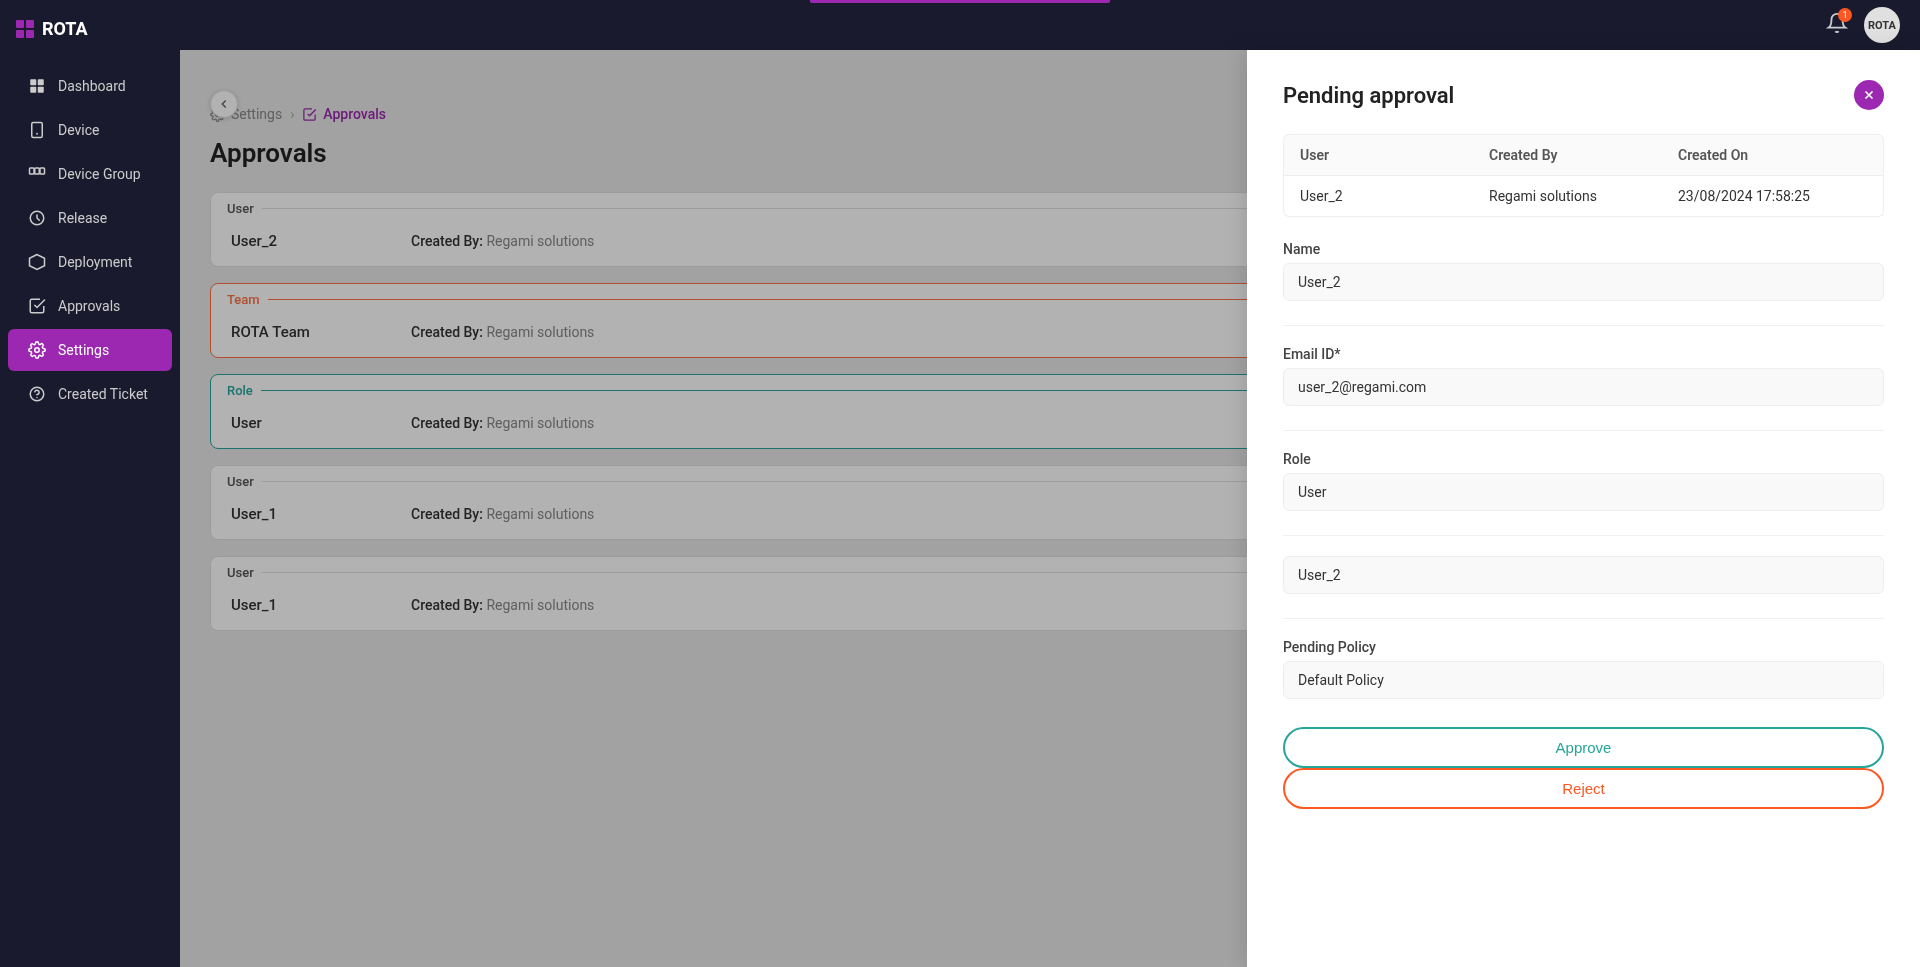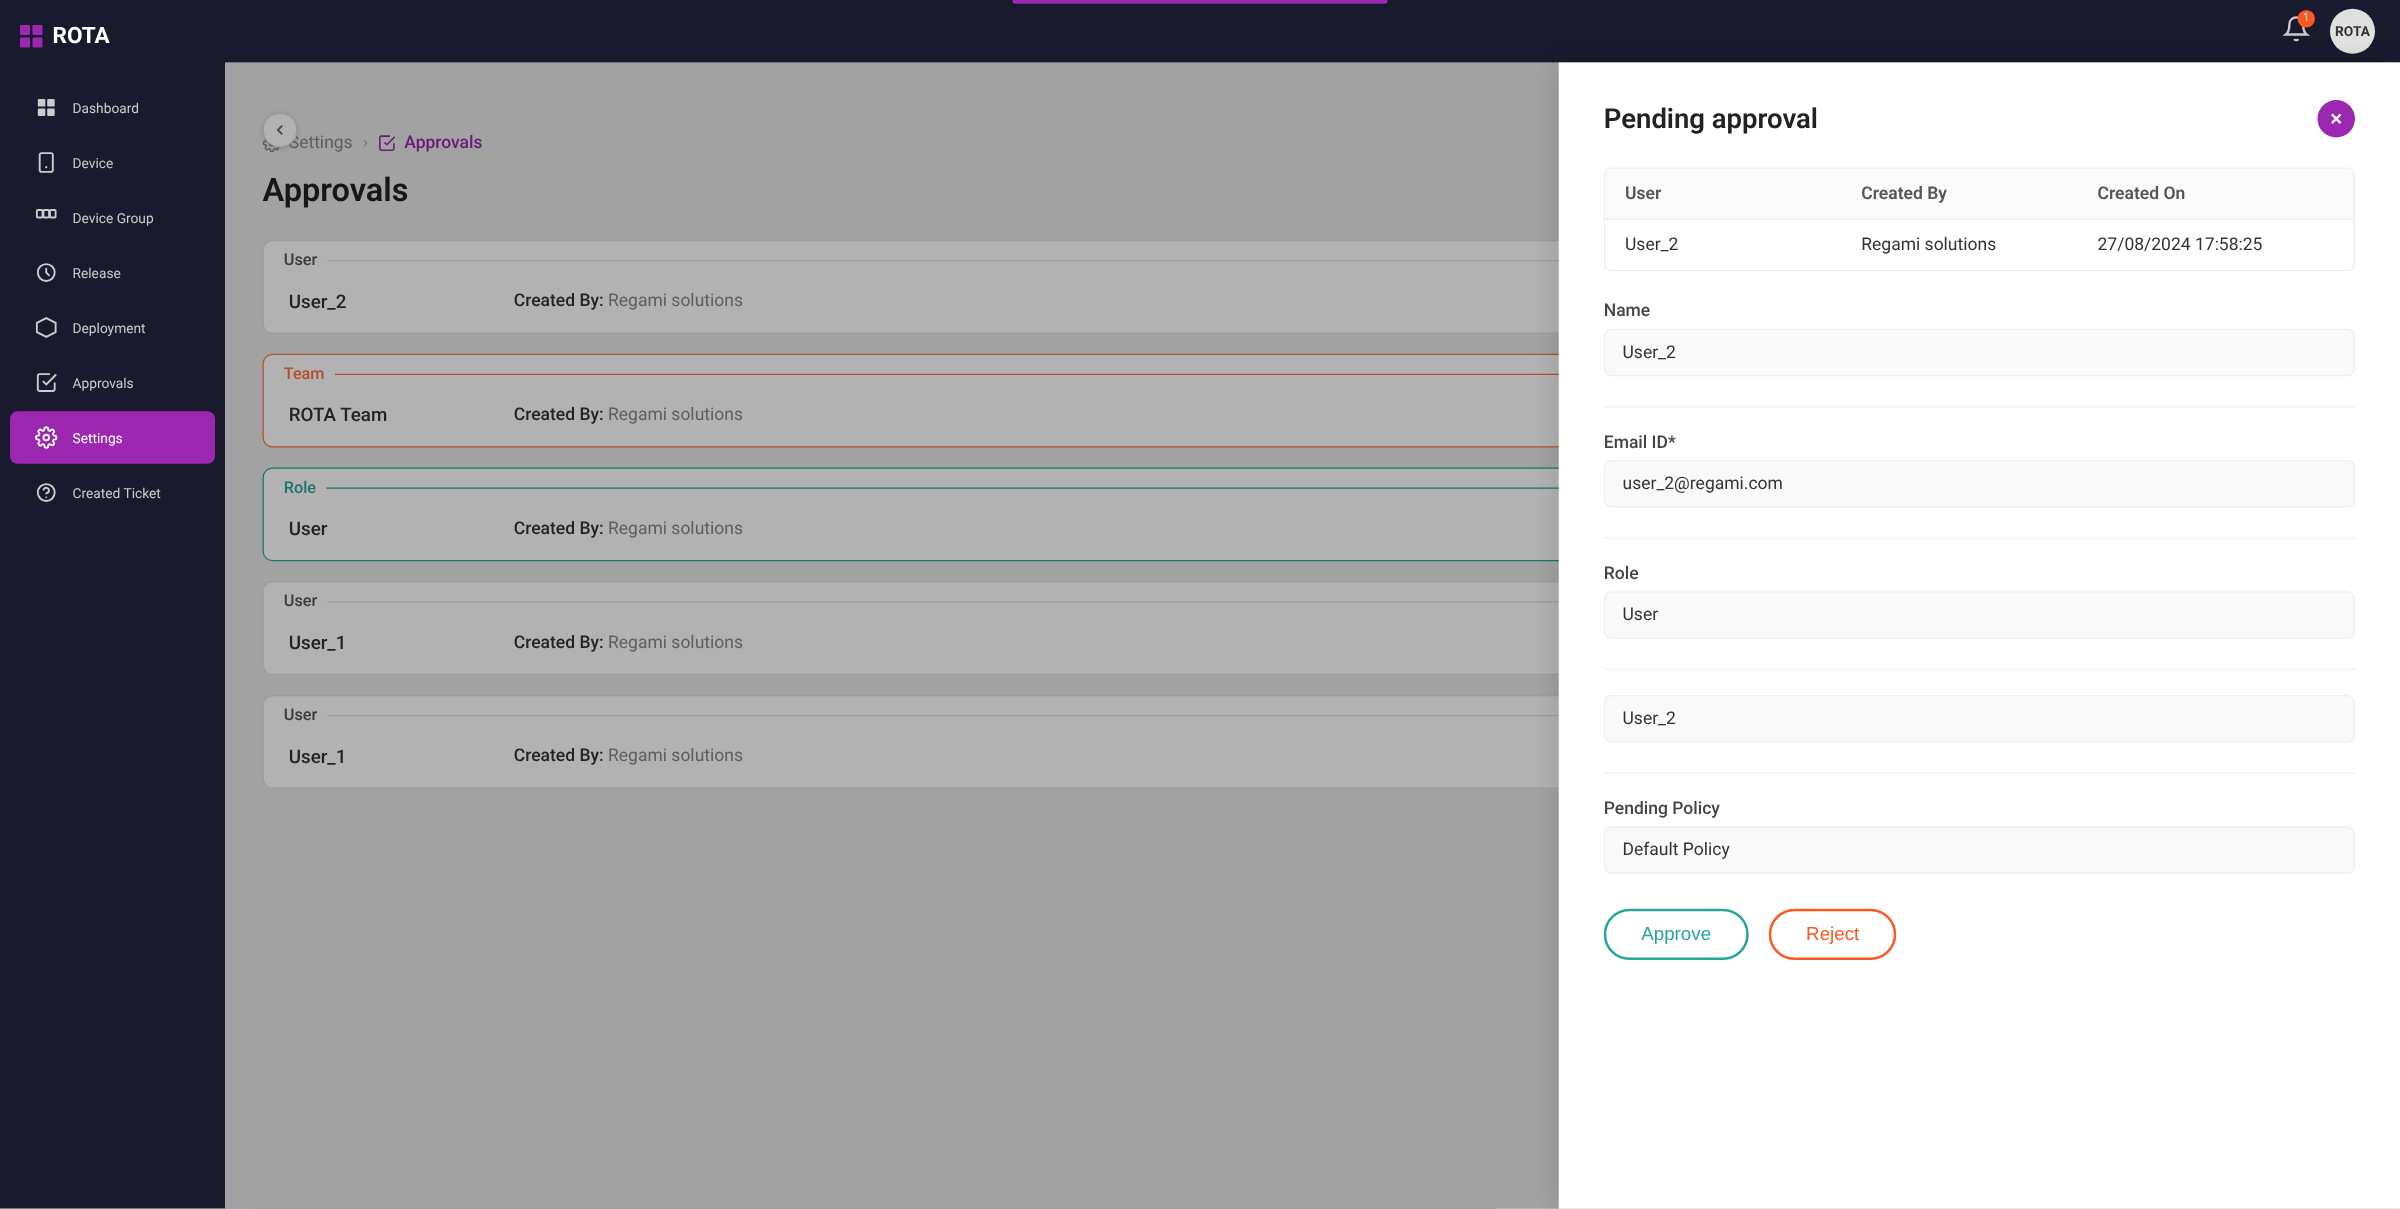--- a/index.html
+++ b/index.html
@@ -42,21 +42,21 @@
       padding: 8px 0;
       flex: 1;
     }
     .sidebar-item {
       display: flex;
       align-items: center;
       gap: 12px;
       padding: 12px 20px;
       cursor: pointer;
       color: #ccc;
-      font-size: 11px;
+      font-size: 14px;
       border-radius: 6px;
       margin: 0 8px;
       transition: background 0.15s;
     }
     .sidebar-item.active {
       background: #9c27b0;
       color: #fff;
     }
     .sidebar-icon {
       width: 18px;
@@ -347,22 +347,22 @@
     }
     .modal-divider {
       height: 1px;
       background: #f0f0f0;
       margin-bottom: 20px;
     }
 
     
     .modal-actions {
       display: flex;
-      gap: 16px;
       margin-top: 28px;
+      flex-direction: column;
     }
     .btn-approve {
       padding: 10px 28px;
       border-radius: 24px;
       border: 2px solid #26a69a;
       background: transparent;
       color: #26a69a;
       font-size: 15px;
       font-weight: 500;
       cursor: pointer;
@@ -604,21 +604,21 @@
     </div>
 
     <div class="modal-table-header">
       <span>User</span>
       <span>Created By</span>
       <span>Created On</span>
     </div>
     <div class="modal-table-row">
       <span>User_2</span>
       <span>Regami solutions</span>
-      <span>27/08/2024 17:58:25</span>
+      <span>23/08/2024 17:58:25</span>
     </div>
 
     <div class="modal-field">
       <div class="modal-field-label">Name</div>
       <div class="modal-field-value">User_2</div>
     </div>
     <div class="modal-divider"></div>
 
     <div class="modal-field">
       <div class="modal-field-label">Email ID*</div>

